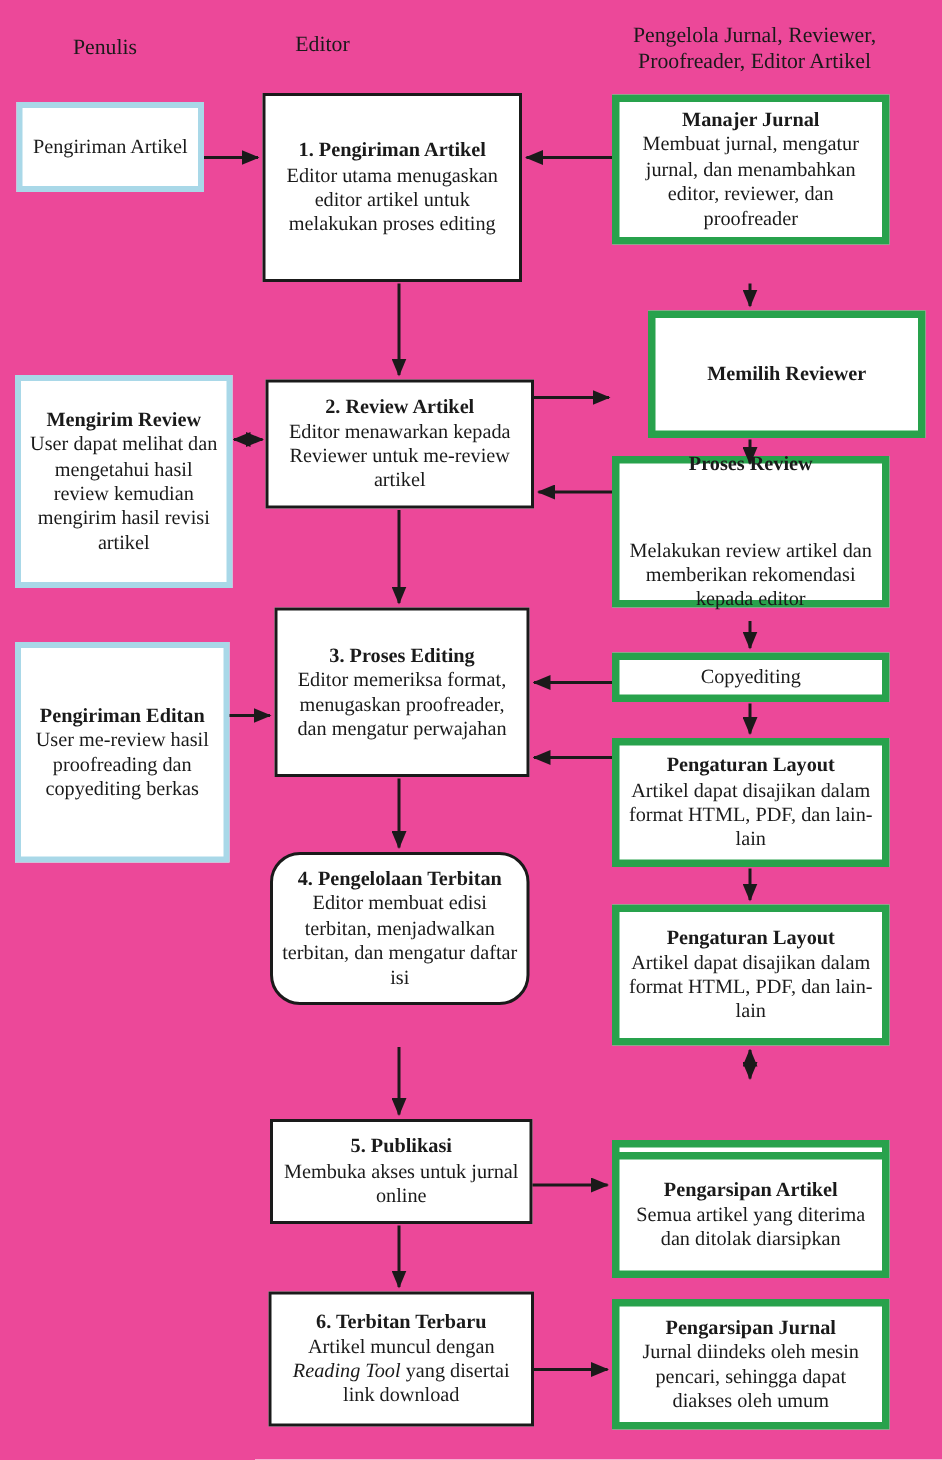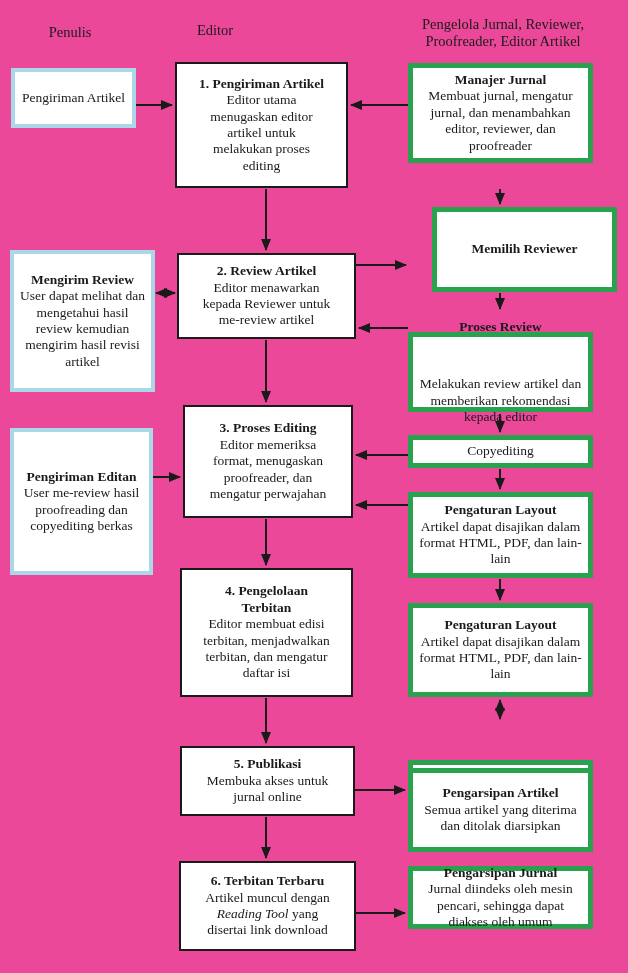--- a/index.html
+++ b/index.html
@@ -30,21 +30,21 @@
     justify-content:center;
     align-items:center;
     text-align:center;
     background:#ffffff;
     box-sizing:border-box;
     line-height:1.22;
     font-size:13.5px;
   }
   .box .t{font-weight:bold;}
   .box .it{font-style:italic;}
-  .mid{border:2px solid var(--line);padding:2px 20px;}
+  .mid{border:2px solid var(--line);padding:2px 4px;}
   .blue{border:4px solid var(--blue);padding:2px 5px;}
   .green{border:5px solid var(--green);padding:2px 5px;}
   #arrow-layer{
     position:absolute;left:0;top:0;width:628px;height:973px;
     pointer-events:none;
   }
   #arrow-layer line{stroke:var(--line);stroke-width:2;}
   #arrow-layer marker path{fill:var(--line);}
 </style>
 </head>
@@ -80,41 +80,41 @@
     <span>Editor utama menugaskan editor artikel untuk melakukan proses editing</span>
   </div>
   <div class="box mid" style="left:177px;top:253px;width:179px;height:86px;">
     <span class="t">2. Review Artikel</span>
     <span>Editor menawarkan kepada Reviewer untuk me-review artikel</span>
   </div>
   <div class="box mid" style="left:183px;top:405px;width:170px;height:113px;">
     <span class="t">3. Proses Editing</span>
     <span>Editor memeriksa format, menugaskan proofreader, dan mengatur perwajahan</span>
   </div>
-  <div class="box mid" style="left:180px;top:568px;width:173px;height:129px;">
+  <div class="box mid" style="left:180px;top:568px;width:173px;height:102px;border-radius:20px;">
     <span class="t">4. Pengelolaan Terbitan</span>
     <span>Editor membuat edisi terbitan, menjadwalkan terbitan, dan mengatur daftar isi</span>
   </div>
   <div class="box mid" style="left:180px;top:746px;width:175px;height:70px;">
     <span class="t">5. Publikasi</span>
     <span>Membuka akses untuk jurnal online</span>
   </div>
   <div class="box mid" style="left:179px;top:861px;width:177px;height:90px;">
     <span class="t">6. Terbitan Terbaru</span>
     <span><span>Artikel muncul dengan </span><span class="it">Reading Tool</span><span> yang disertai link download</span></span>
   </div>
 
   <div class="box green" style="left:408px;top:63px;width:185px;height:100px;">
     <span class="t">Manajer Jurnal</span>
     <span>Membuat jurnal, mengatur jurnal, dan menambahkan editor, reviewer, dan proofreader</span>
   </div>
   <div class="box green" style="left:408px;top:207px;width:185px;height:85px;margin-left:24px;">
     <span class="t">Memilih Reviewer</span>
   </div>
-  <div class="box green" style="left:408px;top:332px;width:185px;height:80px;gap:41px;">
+  <div class="box green" style="left:408px;top:304px;width:185px;height:101px;gap:41px;">
     <span class="t">Proses Review</span>
     <span>Melakukan review artikel dan memberikan rekomendasi kepada editor</span>
   </div>
   <div class="box green" style="left:408px;top:435px;width:185px;height:33px;">
     <span>Copyediting</span>
   </div>
   <div class="box green" style="left:408px;top:492px;width:185px;height:86px;">
     <span class="t">Pengaturan Layout</span>
     <span>Artikel dapat disajikan dalam format HTML, PDF, dan lain-lain</span>
   </div>
@@ -122,21 +122,21 @@
     <span class="t">Pengaturan Layout</span>
     <span>Artikel dapat disajikan dalam format HTML, PDF, dan lain-lain</span>
   </div>
   <div class="box green" style="left:408px;top:760px;width:185px;height:34px;">
     <span>Proofreading</span>
   </div>
   <div class="box green" style="left:408px;top:768px;width:185px;height:84px;">
     <span class="t">Pengarsipan Artikel</span>
     <span>Semua artikel yang diterima dan ditolak diarsipkan</span>
   </div>
-  <div class="box green" style="left:408px;top:866px;width:185px;height:63px;">
+  <div class="box green" style="left:408px;top:866px;width:185px;height:87px;">
     <span class="t">Pengarsipan Jurnal</span>
     <span>Jurnal diindeks oleh mesin pencari, sehingga dapat diakses oleh umum</span>
   </div>
 
   <svg id="arrow-layer" viewBox="0 0 628 973" xmlns="http://www.w3.org/2000/svg">
     <defs>
       <marker id="arrowhead" markerUnits="userSpaceOnUse" markerWidth="12" markerHeight="10" refX="11" refY="5" orient="auto-start-reverse">
         <path d="M0,0 L12,5 L0,10 Z"></path>
       </marker>
     </defs>

